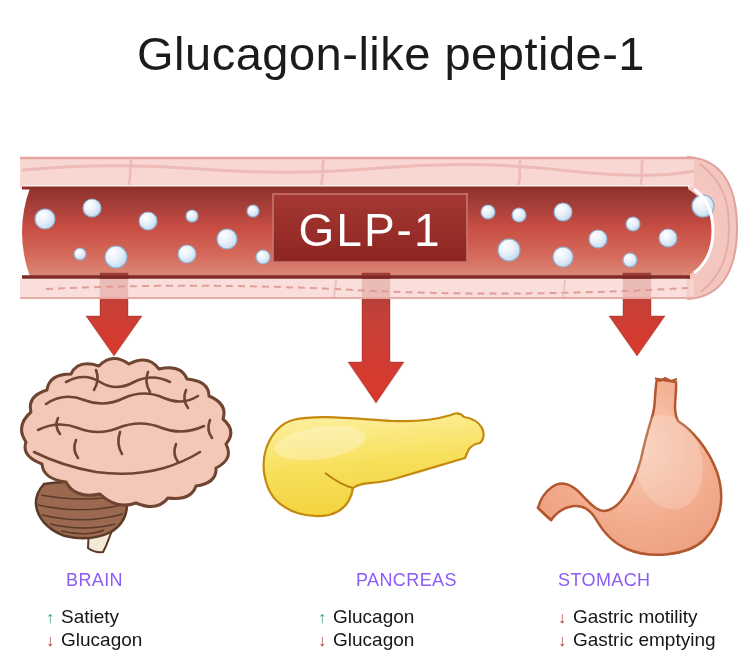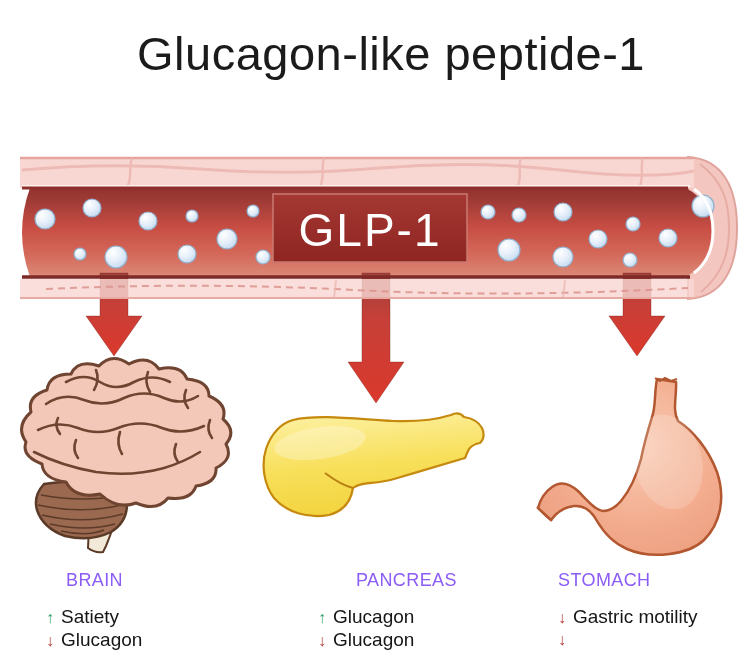--- a/index.html
+++ b/index.html
@@ -214,17 +214,18 @@
 
   <div class="organ-info" style="left:558px">
     <div class="organ-name" style="">STOMACH</div>
     <div class="effects">
       <div class="effect-row">
         <span class="dir down">↓</span>
         <span>Gastric motility</span>
       </div>
       <div class="effect-row">
         <span class="dir down">↓</span>
+        <span>Gastric emptying</span>
       </div>
     </div>
   </div>
 
 </div>
 
 </body></html>

